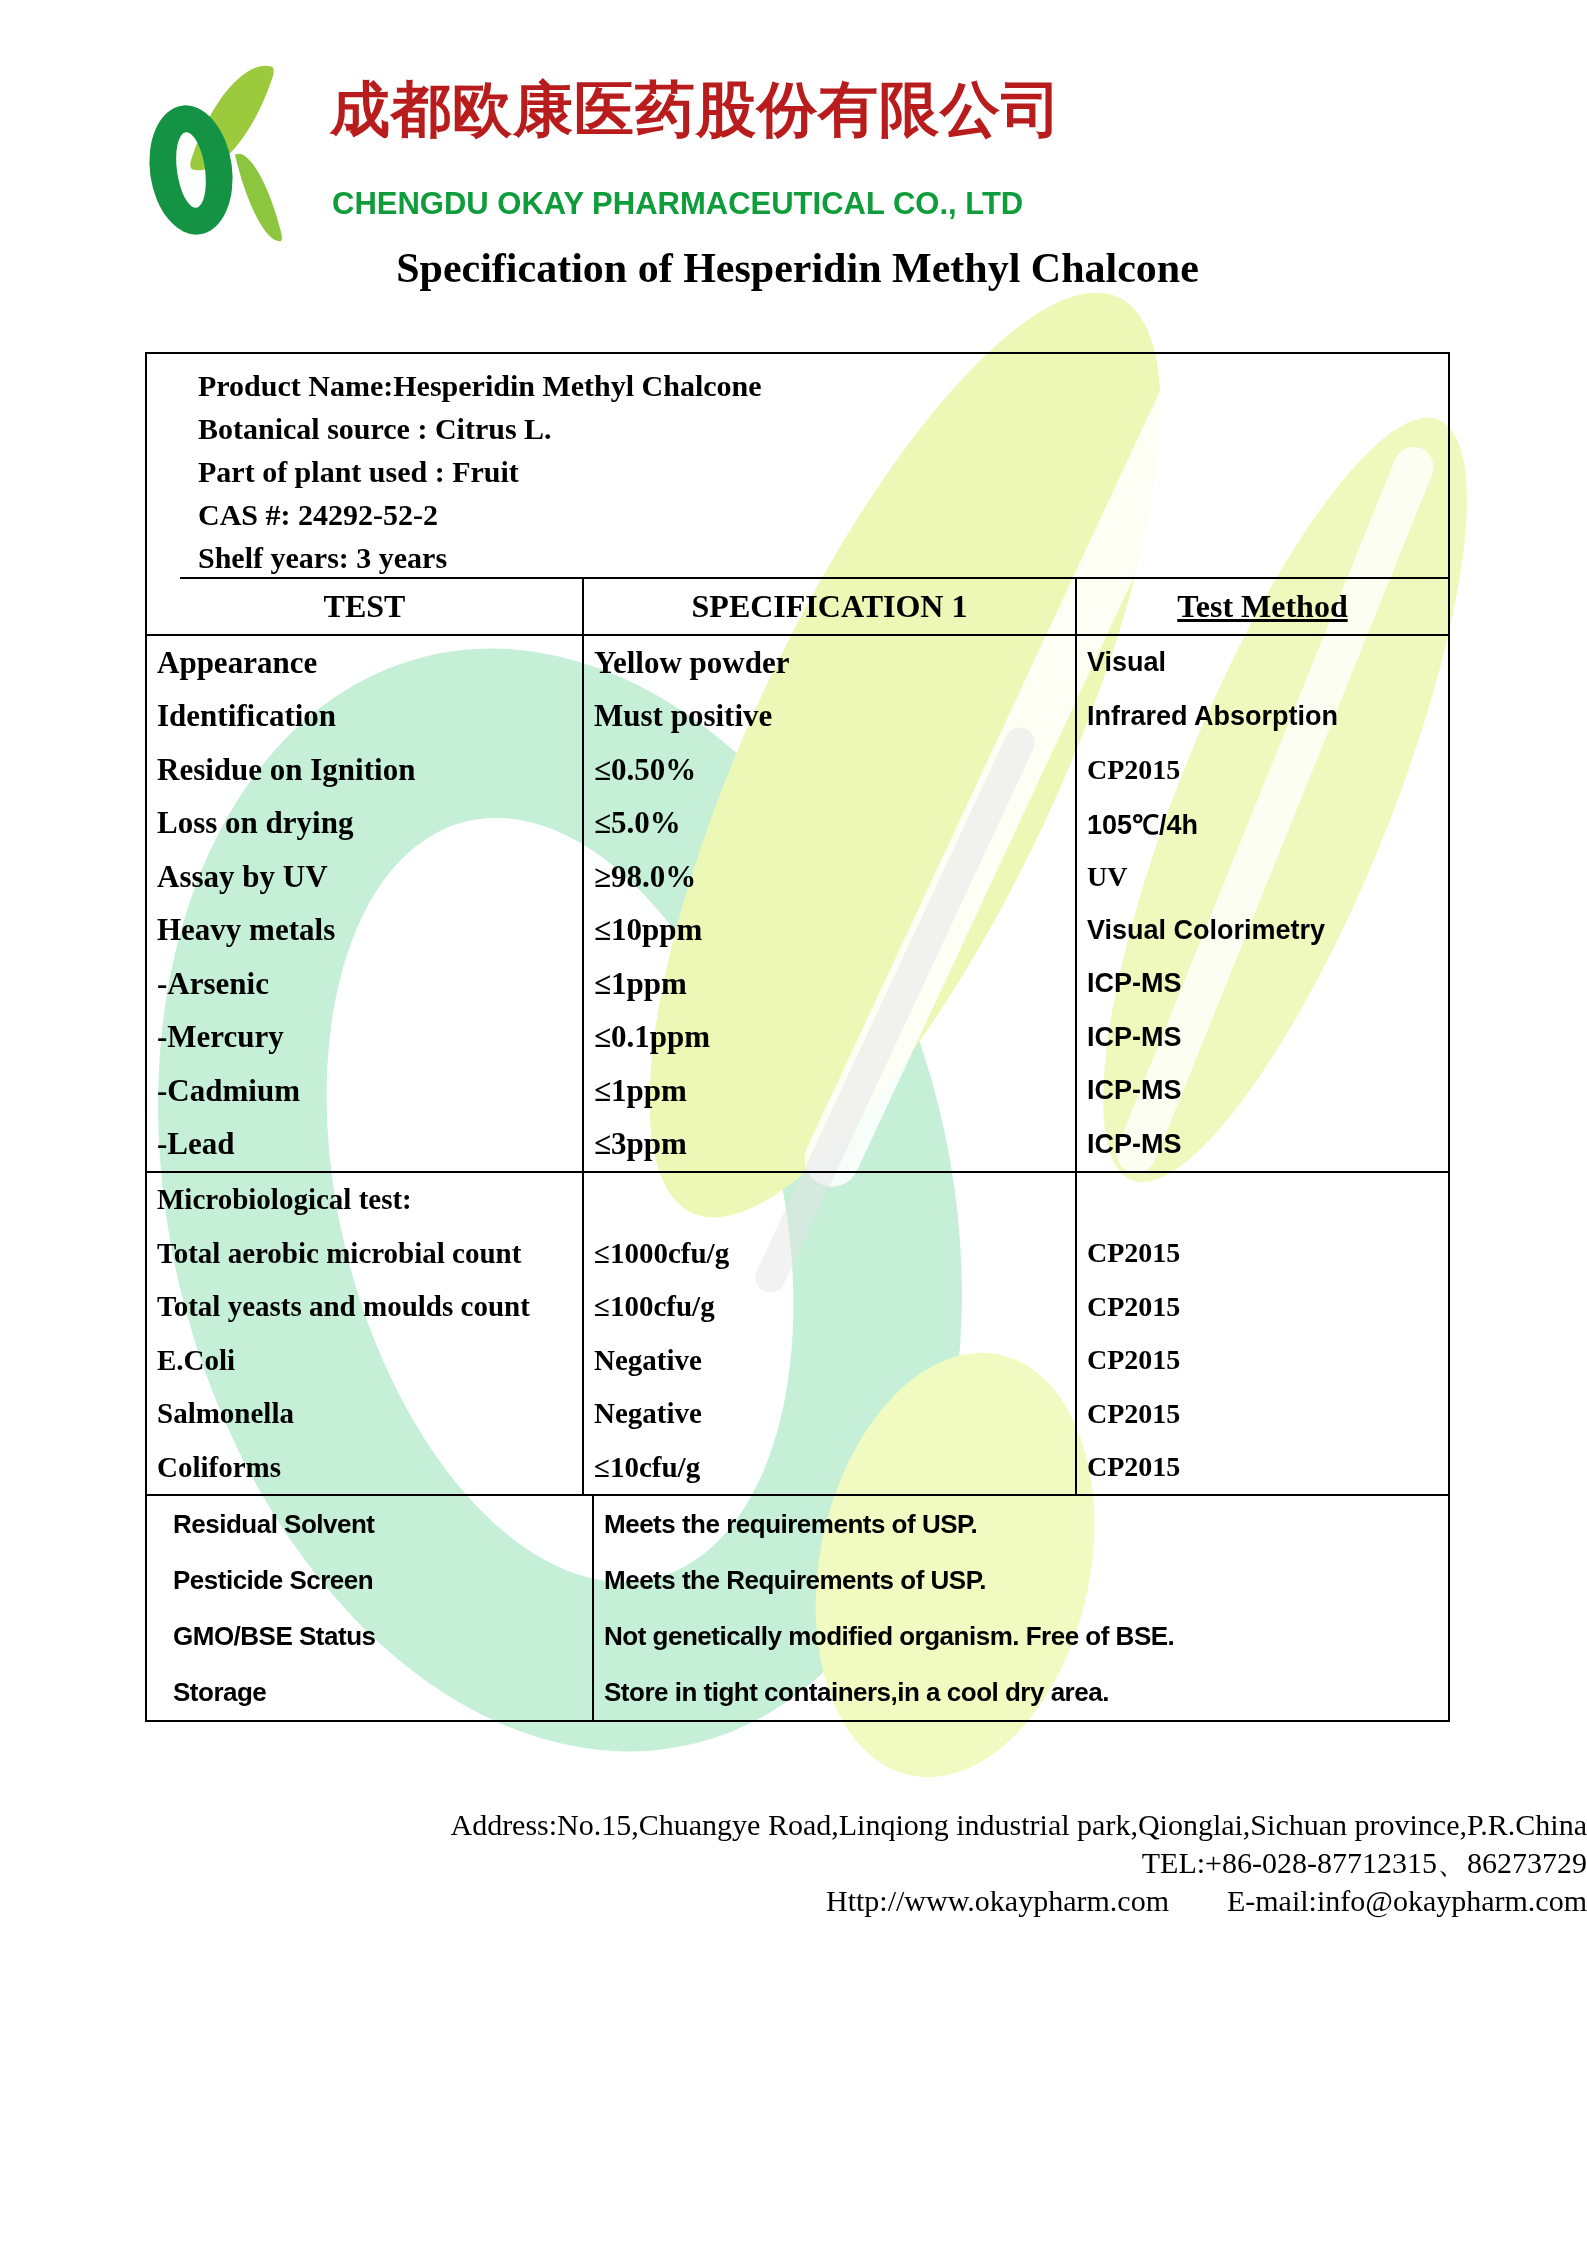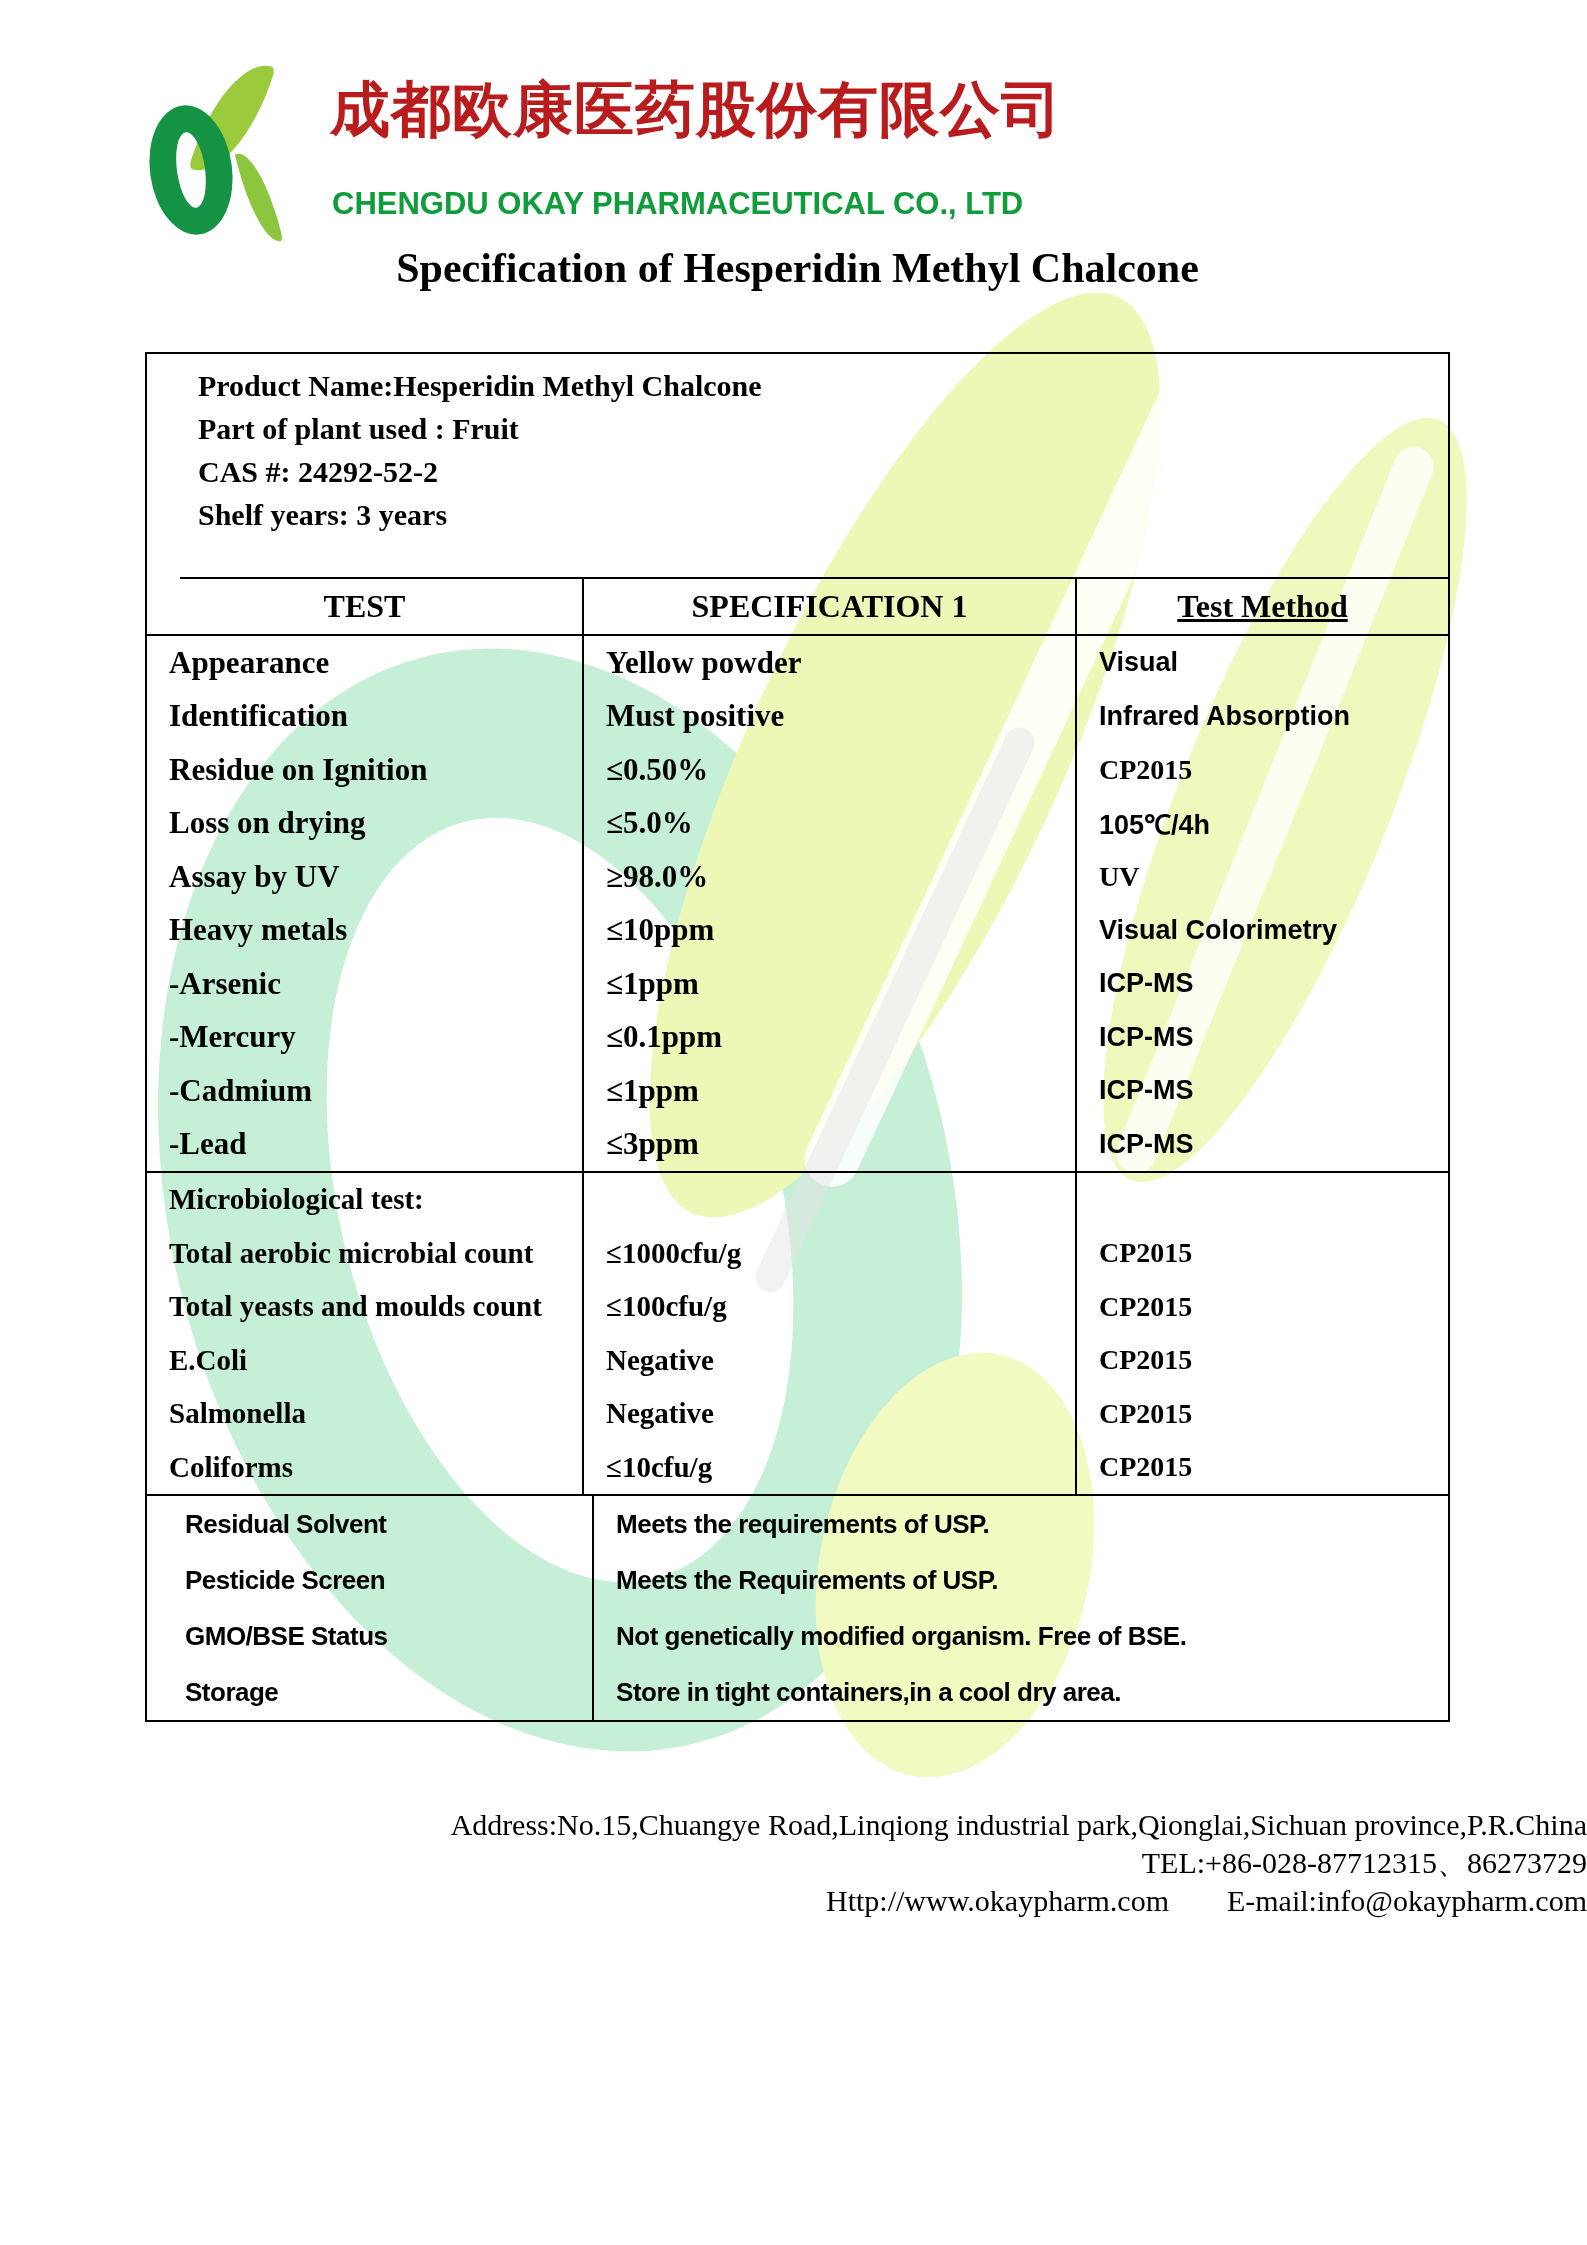--- a/index.html
+++ b/index.html
@@ -107,21 +107,21 @@
     text-align:center; font-size:32px; font-weight:bold;
   }
   .vline-l { border-left:2px solid #000; height:100%; display:flex; align-items:center; }
 
   .rows-main { height:537px; display:flex; flex-direction:column; }
   .rows-micro { height:323px; display:flex; flex-direction:column; }
   .rows-extra { height:224px; display:flex; flex-direction:column;margin-left:16px; }
 
   .trow { flex:1; display:flex; }
   .tcell {
-    display:flex; align-items:center; padding-left:22px;
+    display:flex; align-items:center; padding-left:10px;
     font-weight:bold; white-space:nowrap;
   }
   .rows-main .tcell.c1, .rows-main .tcell.c2 { font-size:31px; }
   .rows-micro .tcell.c1, .rows-micro .tcell.c2 { font-size:29px; }
   .rows-micro .tcell.c3, .rows-main .m-serif .tcell.c3 { font-size:28px; font-family:"Liberation Serif", serif; }
   .rows-main .m-sans .tcell.c3 {
     font-size:27px; font-family:"Liberation Sans", sans-serif;
   }
   .tcell.c2, .tcell.c3 { border-left:2px solid #000; }
 
@@ -157,20 +157,21 @@
   <div class="logo-swoosh"></div>
 </div>
 <div class="company-cn">成都欧康医药股份有限公司</div>
 <div class="company-en">CHENGDU OKAY PHARMACEUTICAL CO., LTD</div>
 <div class="doc-title">Specification of Hesperidin Methyl Chalcone</div>
 
 <div class="spec-table">
 
   <div class="sec product-info">
     <div class="pline">Product Name:Hesperidin Methyl Chalcone</div>
+    <div class="pline">Botanical source : Citrus L.</div>
     <div class="pline">Part of plant used : Fruit</div>
     <div class="pline">CAS #: 24292-52-2</div>
     <div class="pline">Shelf years: 3 years</div>
   </div>
 
   <div class="sec head-row">
     <div class="hcell col-1">TEST</div>
     <div class="hcell col-2 vline-l" style="justify-content:center;">SPECIFICATION 1</div>
     <div class="hcell col-3 vline-l" style="justify-content:center;text-decoration:underline;">Test Method</div>
   </div>

